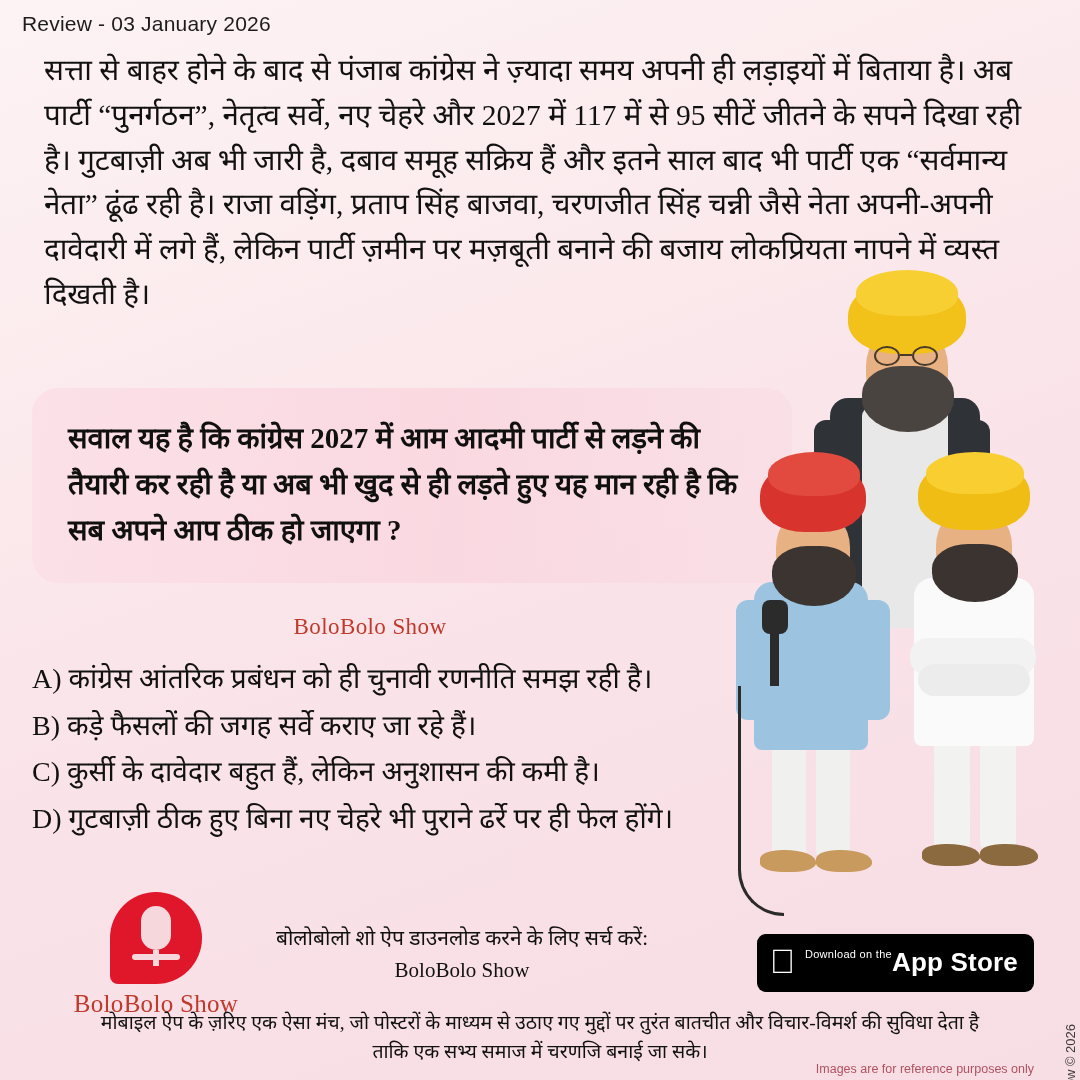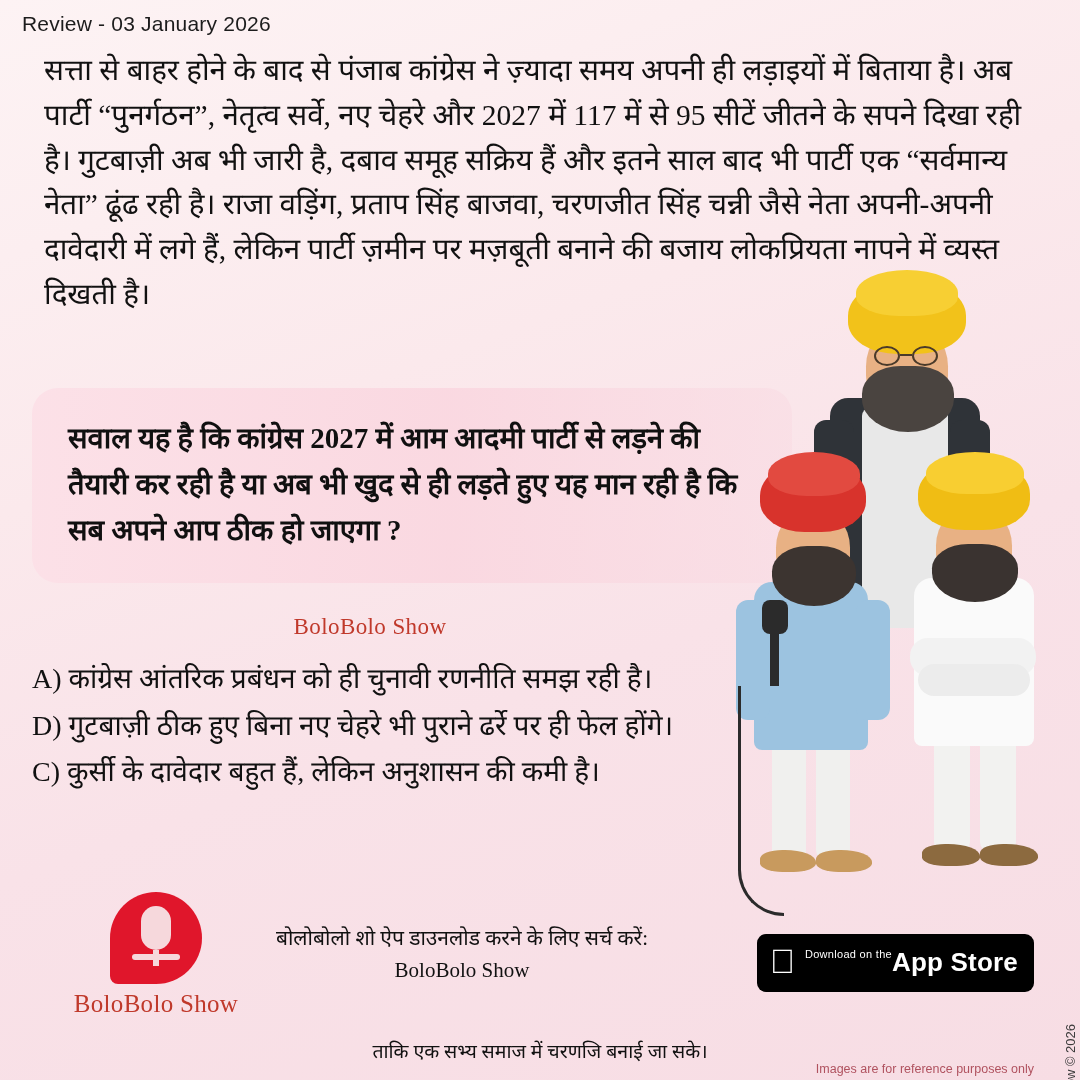--- a/index.html
+++ b/index.html
@@ -236,22 +236,23 @@
   <div class="intro">सत्ता से बाहर होने के बाद से पंजाब कांग्रेस ने ज़्यादा समय अपनी ही लड़ाइयों में बिताया है। अब पार्टी “पुनर्गठन”, नेतृत्व सर्वे, नए चेहरे और 2027 में 117 में से 95 सीटें जीतने के सपने दिखा रही है। गुटबाज़ी अब भी जारी है, दबाव समूह सक्रिय हैं और इतने साल बाद भी पार्टी एक “सर्वमान्य नेता” ढूंढ रही है। राजा वड़िंग, प्रताप सिंह बाजवा, चरणजीत सिंह चन्नी जैसे नेता अपनी-अपनी दावेदारी में लगे हैं, लेकिन पार्टी ज़मीन पर मज़बूती बनाने की बजाय लोकप्रियता नापने में व्यस्त दिखती है।</div>
 
   <div class="question-band">
     <div class="q-text">सवाल यह है कि कांग्रेस 2027 में आम आदमी पार्टी से लड़ने की तैयारी कर रही है या अब भी खुद से ही लड़ते हुए यह मान रही है कि सब अपने आप ठीक हो जाएगा ?</div>
   </div>
 
   <div class="mid-brand">BoloBolo Show</div>
 
   <div class="options">
     <div class="option">A) कांग्रेस आंतरिक प्रबंधन को ही चुनावी रणनीति समझ रही है।</div>
+    <div class="option">B) कड़े फैसलों की जगह सर्वे कराए जा रहे हैं।</div>
+    <div class="option">C) कुर्सी के दावेदार बहुत हैं, लेकिन अनुशासन की कमी है।</div>
     <div class="option">D) गुटबाज़ी ठीक हुए बिना नए चेहरे भी पुराने ढर्रे पर ही फेल होंगे।</div>
-    <div class="option">C) कुर्सी के दावेदार बहुत हैं, लेकिन अनुशासन की कमी है।</div>
   </div>
 
   <div class="characters">
 
     <div class="fig f1">
       <div class="body" style="left:18px; top:128px; width:150px; height:230px; background:#2f3338;"></div>
       <div class="arm" style="left:2px; top:150px; width:40px; height:180px; background:#2f3338;"></div>
       <div class="arm" style="right:2px; top:150px; width:40px; height:180px; background:#2f3338;"></div>
       <div style="position:absolute; left:50px; top:138px; width:86px; height:220px; background:#e8e8e8; border-radius:8px;"></div>
       <div class="face" style="left:54px; top:54px; width:82px; height:92px;"></div>
@@ -316,20 +317,21 @@
       <div class="badge">
         <span class="apple-glyph"></span>
         <span class="b-lines">
           <span class="b-small">Download on the</span>
           <span class="b-big">App Store</span>
         </span>
       </div>
     </div>
 
     <div class="footer-note">
+      <div>मोबाइल ऐप के ज़रिए एक ऐसा मंच, जो पोस्टरों के माध्यम से उठाए गए मुद्दों पर तुरंत बातचीत और विचार-विमर्श की सुविधा देता है</div>
       <div>ताकि एक सभ्य समाज में चरणजि बनाई जा सके।</div>
     </div>
 
     <div class="ref-note">Images are for reference purposes only</div>
   </div>
 
   <div class="side-copyright">BoloBoloShow © 2026</div>
 
 </div>
 

